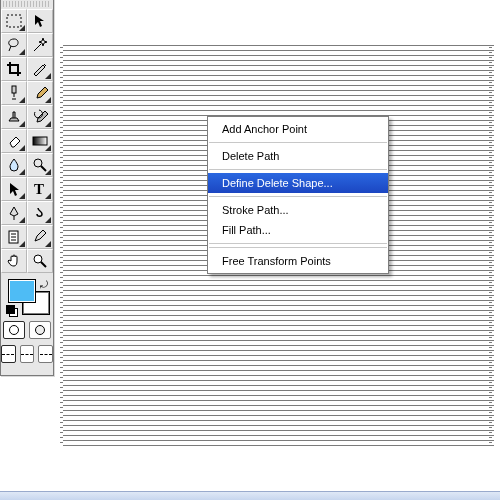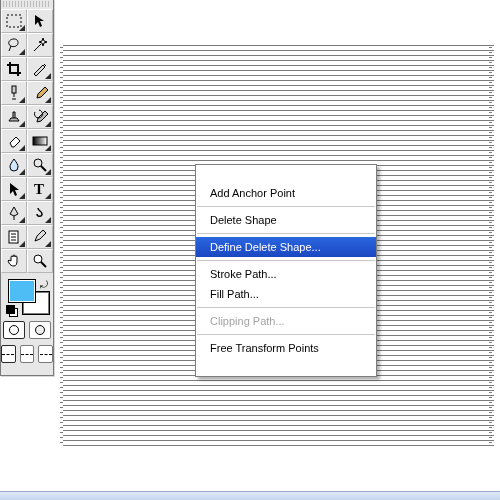--- a/index.html
+++ b/index.html
@@ -25,21 +25,21 @@
   
   .canvas-bg{position:absolute;left:54px;right:0;top:0;bottom:0;background:#fff;}
   .linefield{position:absolute;left:63px;top:45px;width:430px;height:405px;
     background:repeating-linear-gradient(#7b7b7b 0 1px, transparent 1px 5px);
     border-left:1px solid transparent;}
   .linefield-overlay{position:absolute;left:60px;top:47px;width:3px;height:400px;
    background:repeating-linear-gradient(#7b7b7b 0 1px, transparent 1px 5px);}
   .linefield-edge-r{position:absolute;left:489px;top:47px;width:3px;height:398px;
    background:repeating-linear-gradient(#7b7b7b 0 1px, transparent 1px 5px);}
   
-  .menu{position:absolute;left:195px;top:116px;width:180px;background:#fff;border:1px solid #7d7d7d;box-shadow:3px 3px 3px rgba(0,0,0,.3);padding:18px 0;margin-top:48px;}
+  .menu{position:absolute;left:207px;top:116px;width:180px;background:#fff;border:1px solid #7d7d7d;box-shadow:3px 3px 3px rgba(0,0,0,.3);padding:2px 0;}
   .mi{padding:4px 14px;color:#000;cursor:default;white-space:nowrap;}
   .mi[data-enabled="false"]{color:#a4a4a4;}
   .mi.hl{background:#1d4fd7;background:linear-gradient(#2a67e0,#1b46c2);color:#fff;}
   .sep{height:0;margin:3px 1px;border-top:1px solid #c8c8c8;}
   
   .bar{position:absolute;left:0;right:0;bottom:0;height:8px;background:linear-gradient(#dfe8f6,#c7d6ee);border-top:1px solid #99aacc;}
 </style>
 </head>
 <body>
 
@@ -249,25 +249,24 @@
       </div>
     <div class="m">
         <div class="line"></div>
       </div>
   </div>
 </div>
 
 <div class="menu" id="ctx">
     <div class="mi" data-enabled="true">Add Anchor Point</div>
     <div class="sep"></div>
-    <div class="mi" data-enabled="true">Delete Shape</div>
+    <div class="mi" data-enabled="true">Delete Path</div>
     <div class="sep"></div>
     <div class="mi hl" data-enabled="true">Define Delete Shape...</div>
     <div class="sep"></div>
     <div class="mi" data-enabled="true">Stroke Path...</div>
     <div class="mi" data-enabled="true">Fill Path...</div>
     <div class="sep"></div>
-    <div class="mi" data-enabled="false">Clipping Path...</div>
     <div class="sep"></div>
     <div class="mi" data-enabled="true">Free Transform Points</div>
   </div>
 
 <div class="bar"></div>
 
 </body></html>

